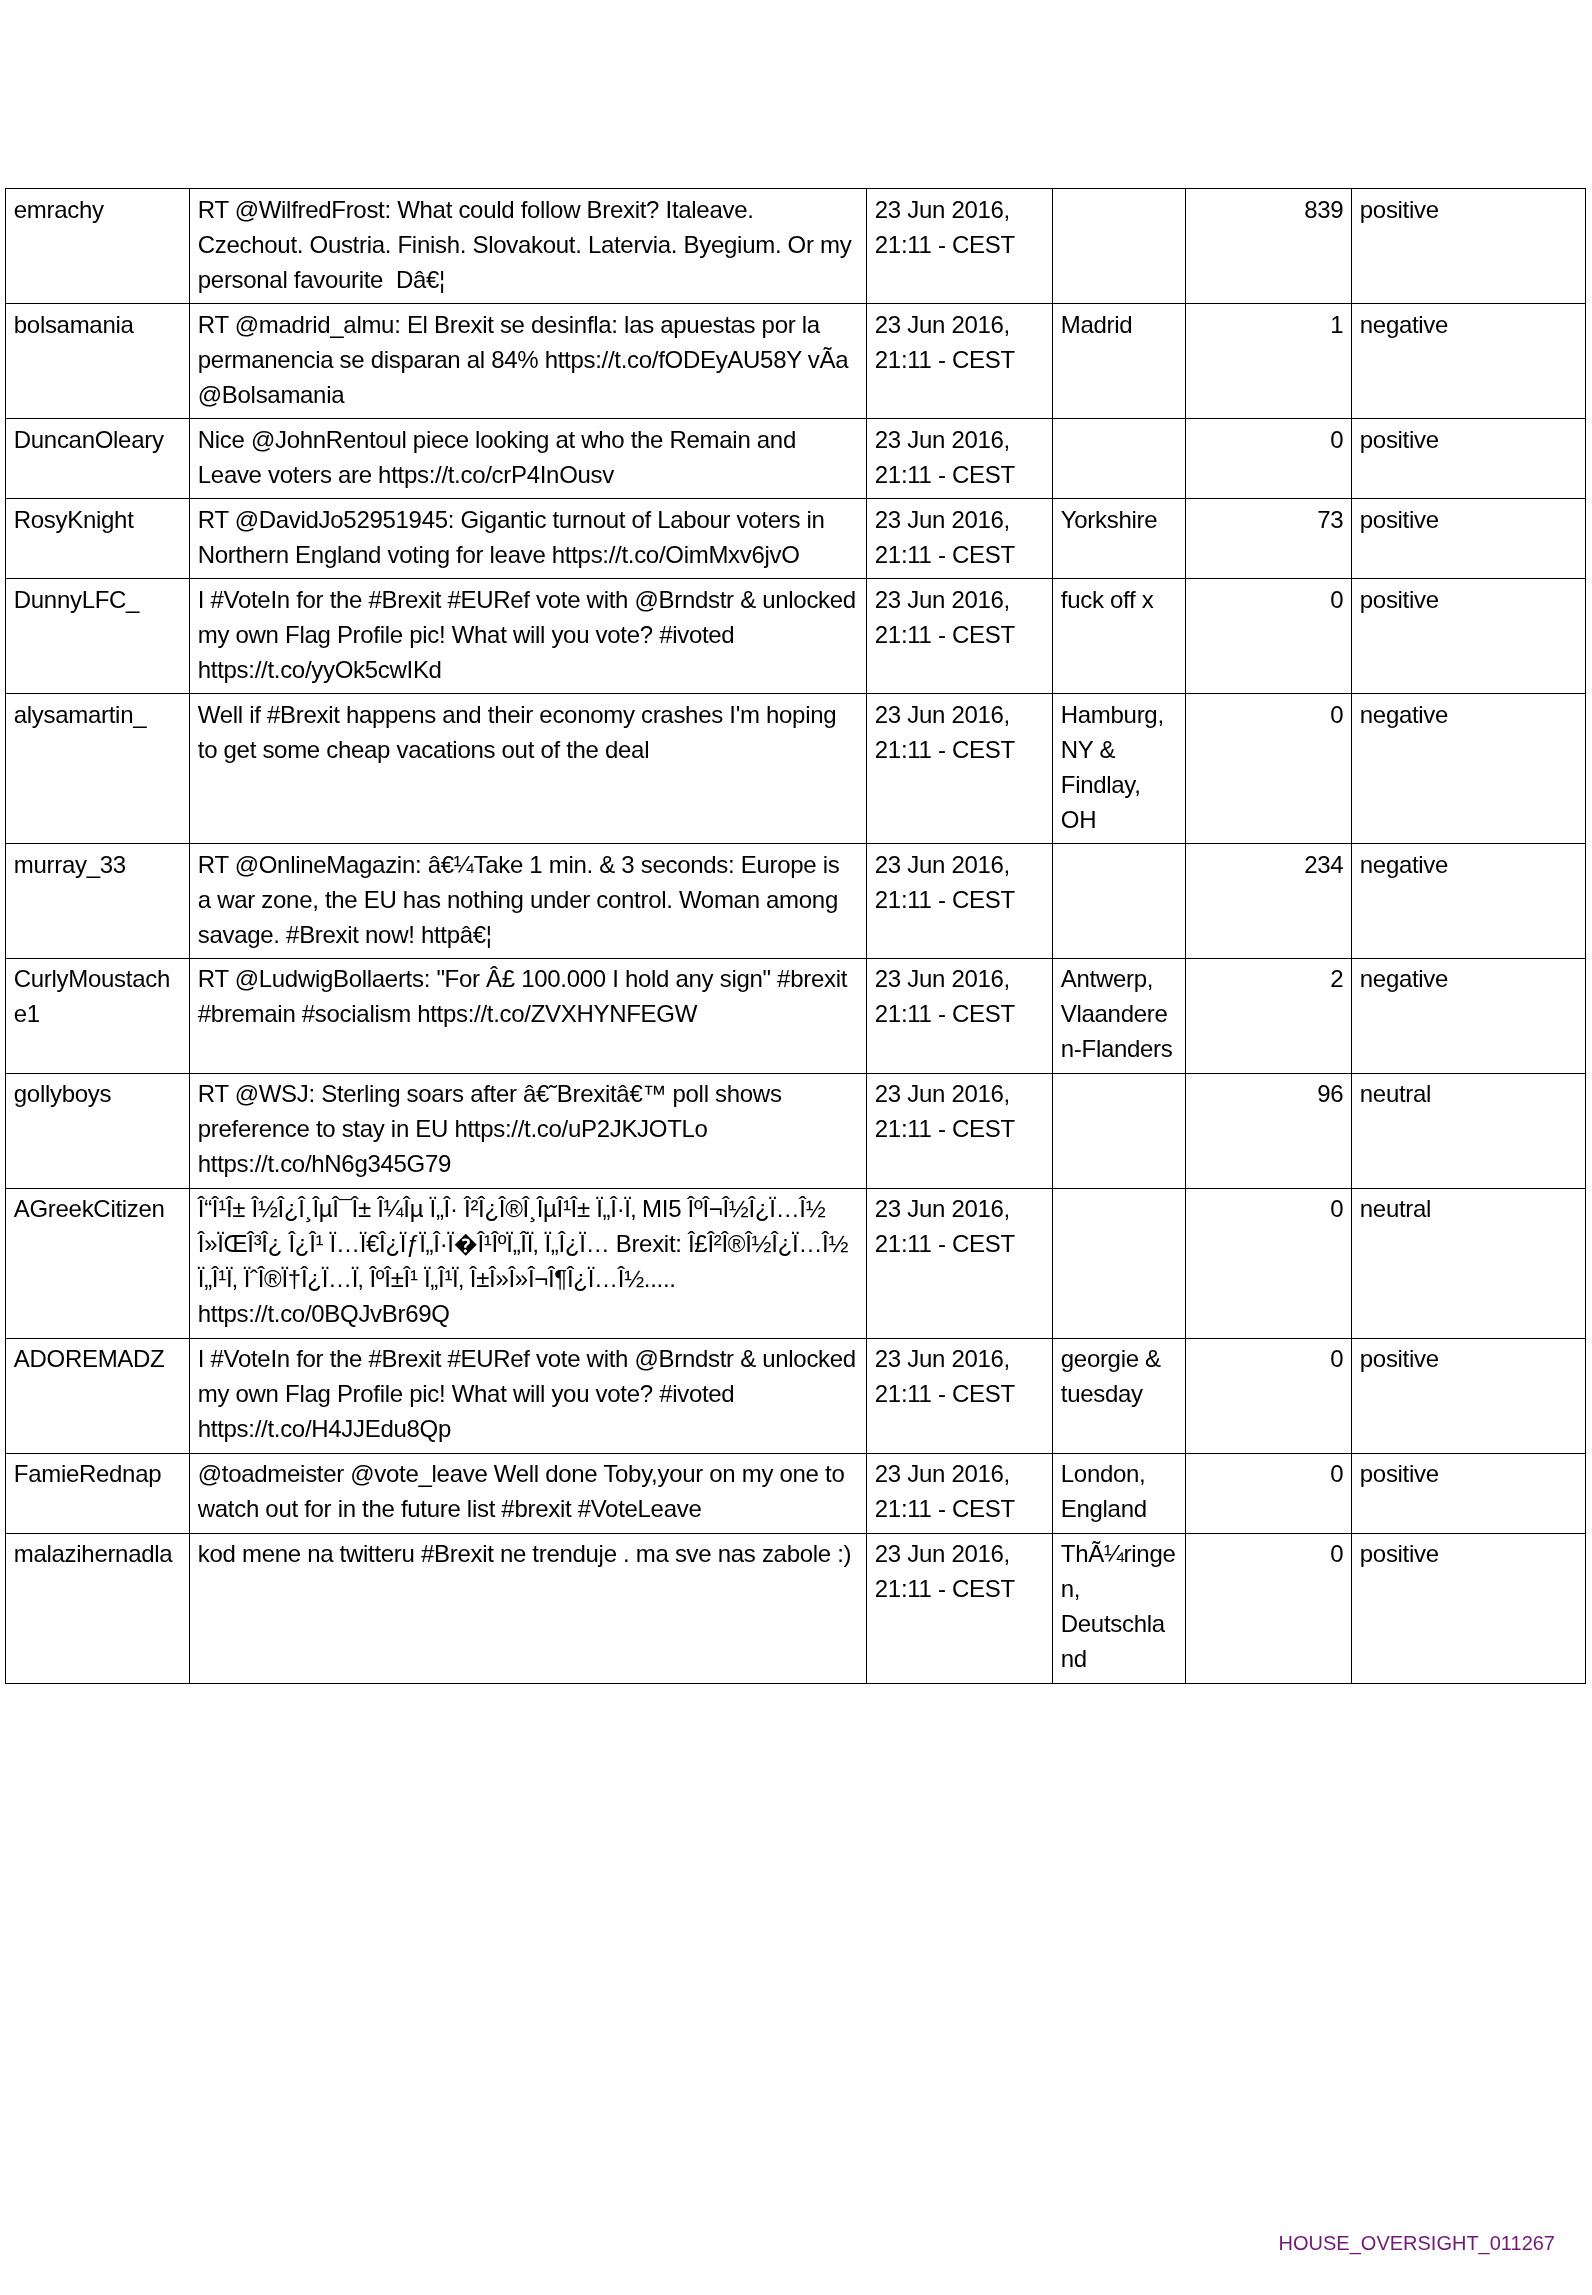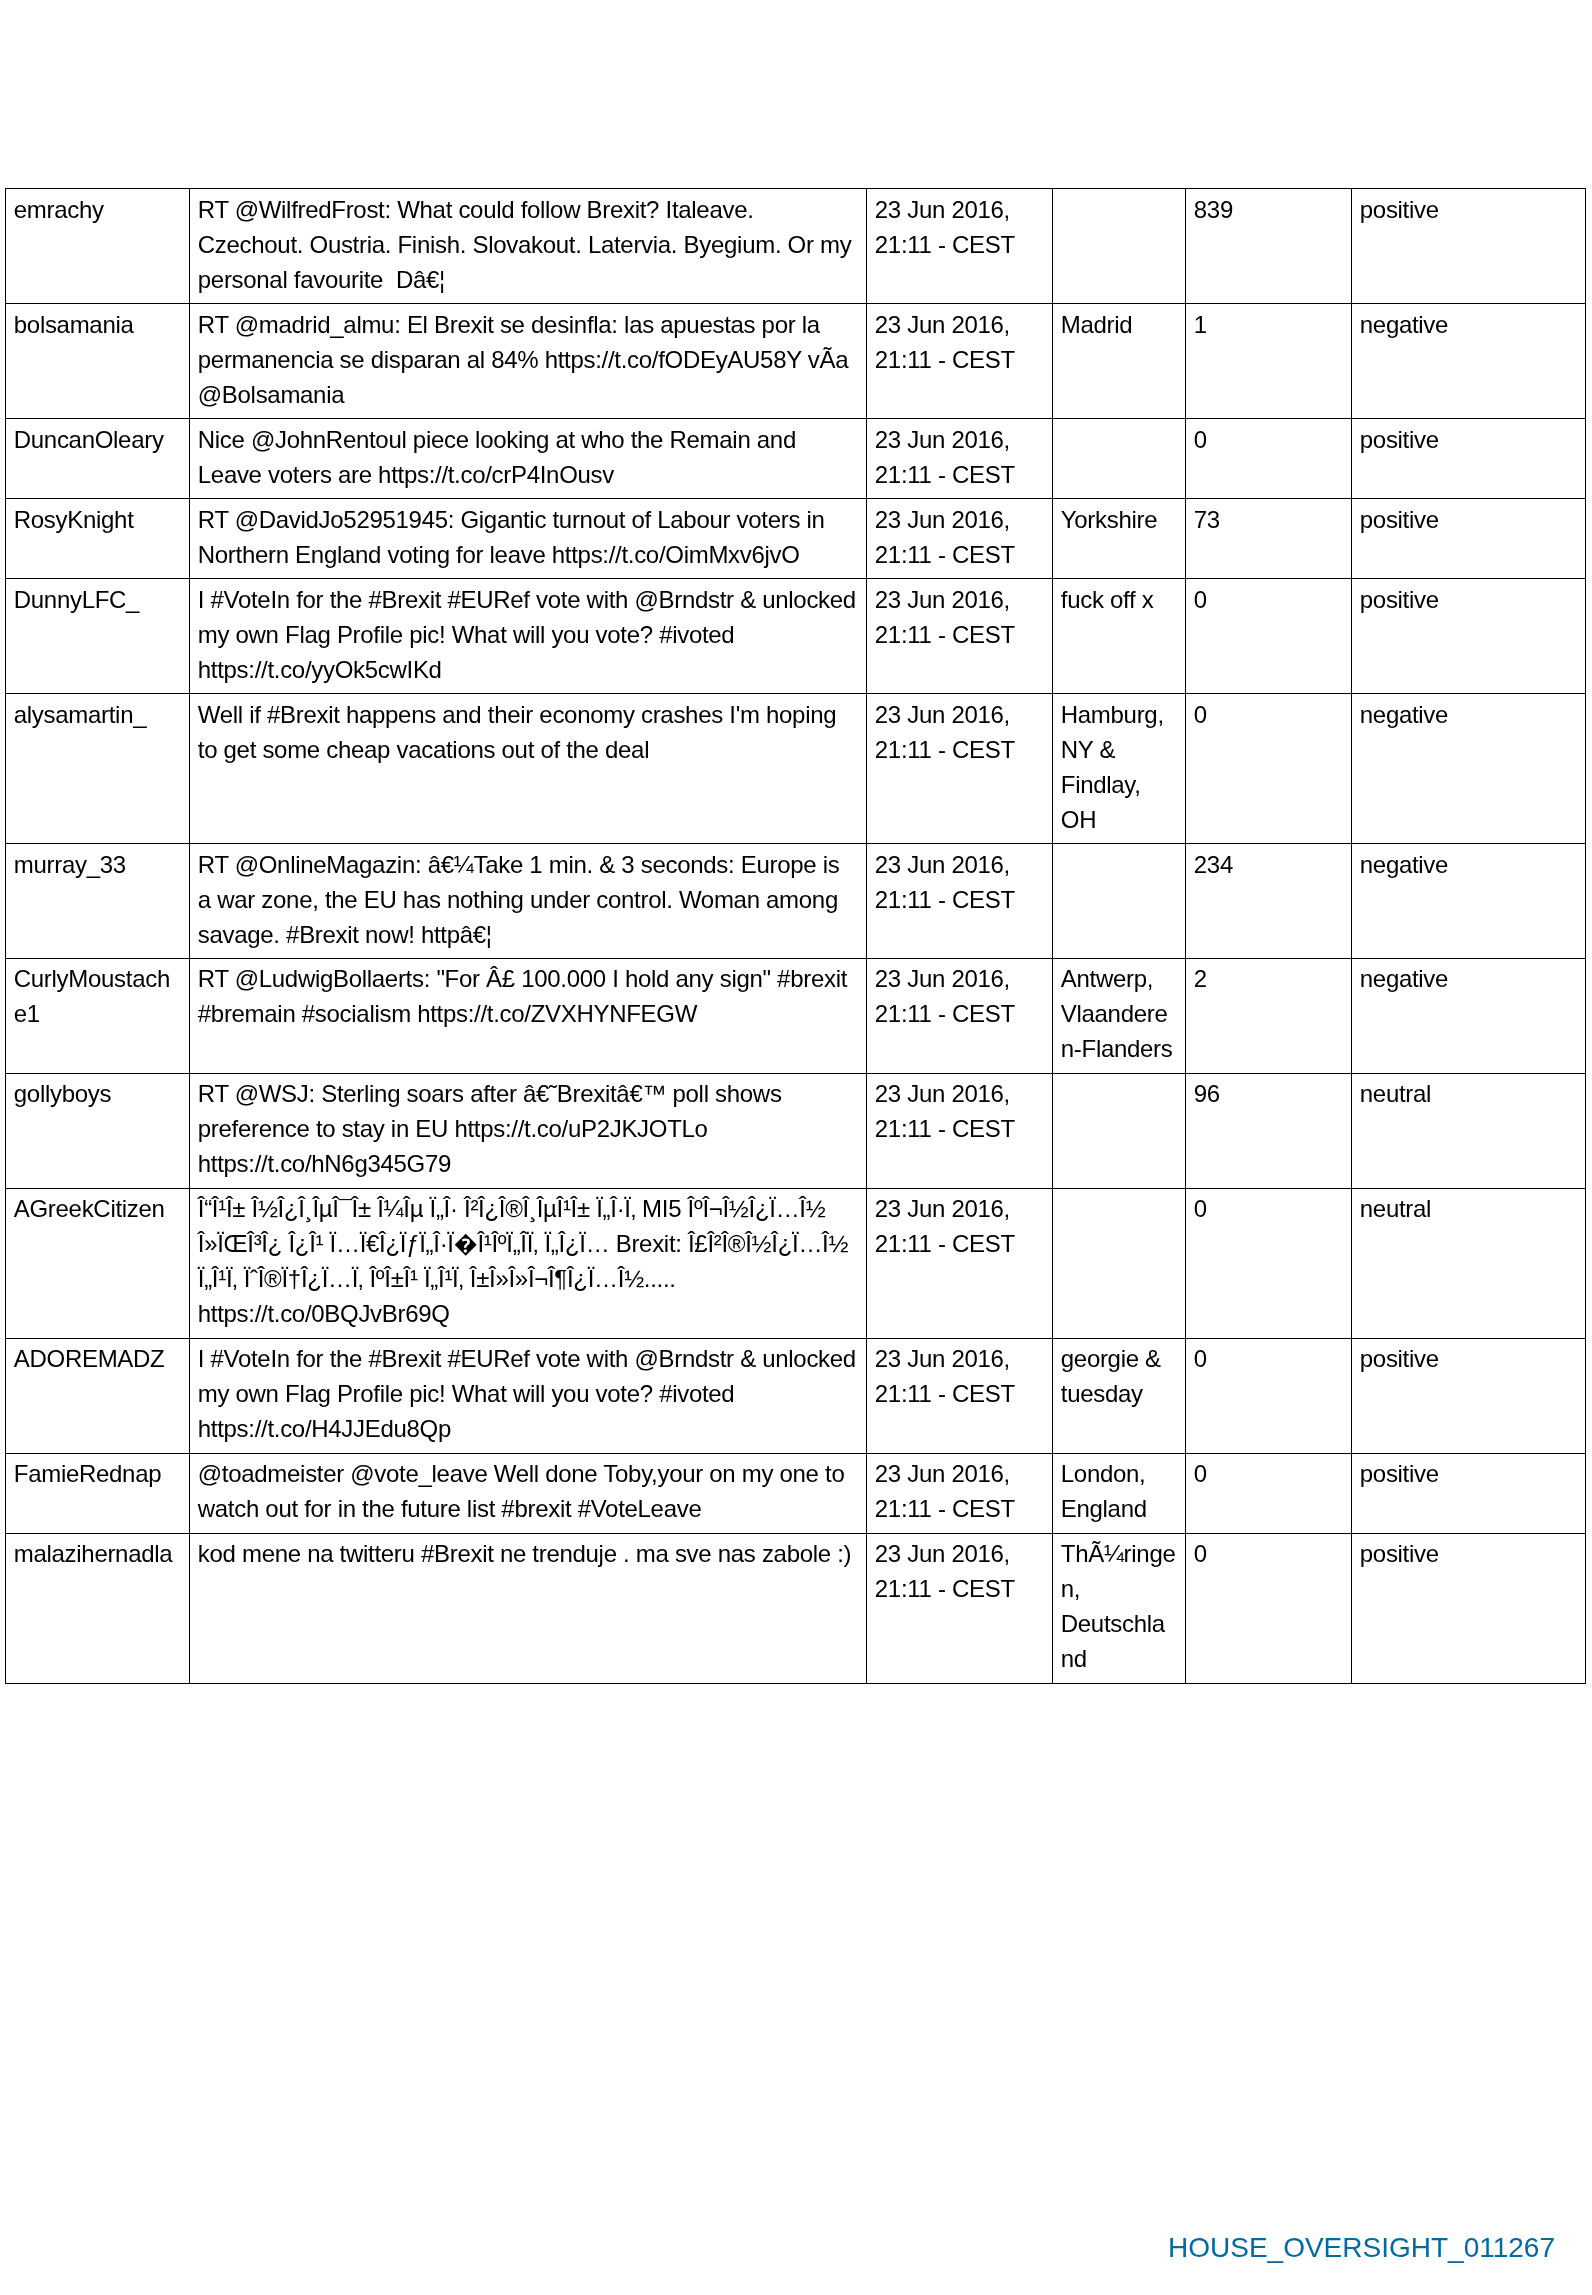--- a/index.html
+++ b/index.html
@@ -37,29 +37,30 @@
     overflow-wrap: anywhere;
     word-break: break-word;
   }
   col.c-username  { width: 184px; }
   col.c-text      { width: 677px; }
   col.c-datetime  { width: 186px; }
   col.c-location  { width: 133px; }
   col.c-count     { width: 166px; }
   col.c-sentiment { width: 234px; }
   td.col-count {
+    text-align: right;
     padding-right: 10.3px;
   }
   .footer-id {
     position: absolute;
     top: 2232px;
     right: 37px;
-    font-size: 28px;
+    font-size: 20px;
     letter-spacing: 0px;
-    color: #0369a1;
+    color: #701a75;
   }
 </style>
 </head>
 <body>
 
 <div class="page">
 
   <table class="tweets">
     <colgroup>
       <col class="c-username">

